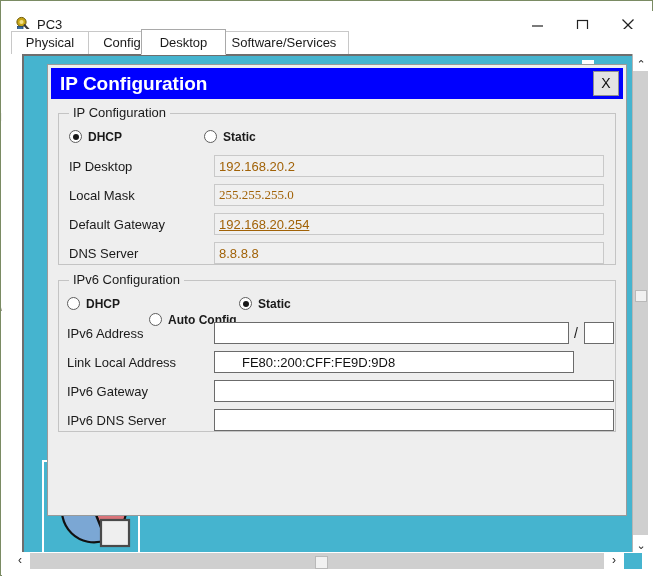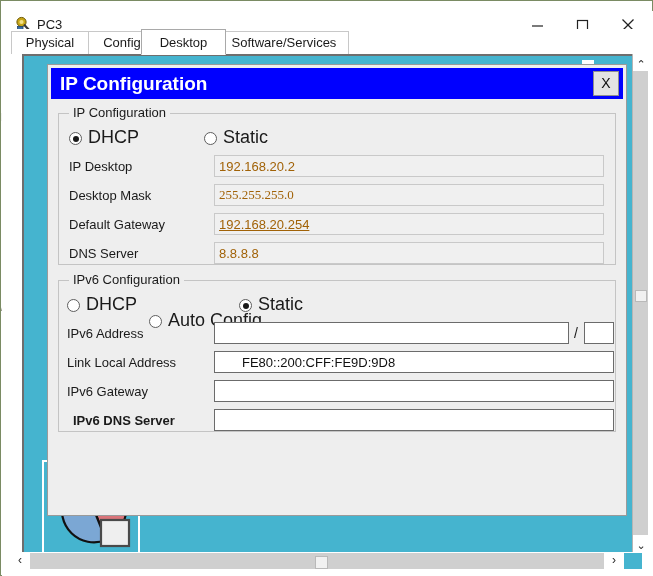--- a/index.html
+++ b/index.html
@@ -213,25 +213,26 @@
     padding: 0 4px;
     font-size: 13px;
     color: #1a1a1a;
     white-space: nowrap;
   }
 
   
   .radio-item {
     position: absolute;
     height: 18px;
-    font-size: 18px;
+    font-size: 12px;
     color: #1a1a1a;
     line-height: 18px;
     white-space: nowrap;
     cursor: default;
+    font-weight: bold;
   }
   .radio-dot {
     display: inline-block;
     width: 13px; height: 13px;
     border-radius: 50%;
     border: 1px solid #5e5e5e;
     background: #ffffff;
     vertical-align: -2px;
     margin-right: 6px;
     position: relative;
@@ -434,21 +435,21 @@
           <div class="radio-item" style="left:10px; top:14px;">
             <span class="radio-dot checked"></span><span>DHCP</span>
           </div>
           <div class="radio-item" style="left:145px; top:14px;">
             <span class="radio-dot"></span><span>Static</span>
           </div>
 
           <div class="field-label" style="left:10px; top:44px;">IP Desktop</div>
           <input class="field-input disabled" style="left: 155px; top: 41px; width: 390px;" readonly="" value="192.168.20.2">
 
-          <div class="field-label" style="left:10px; top:73px;">Desktop Mask</div>
+          <div class="field-label" style="left:10px; top:73px;">Local Mask</div>
           <input class="field-input disabled" style="left: 155px; top: 70px; width: 390px; font-family: Liberation Serif, serif;" readonly="" value="255.255.255.0">
 
           <div class="field-label" style="left:10px; top:102px;">Default Gateway</div>
           <input class="field-input disabled" style="left: 155px; top: 99px; width: 390px; text-decoration: underline;" readonly="" value="192.168.20.254">
 
           <div class="field-label" style="left:10px; top:131px;">DNS Server</div>
           <input class="field-input disabled" style="left: 155px; top: 128px; width: 390px;" readonly="" value="8.8.8.8">
         </div>
 
         <div class="group-box" style="left:10px; top:215px; width:558px; height:152px;">
@@ -463,26 +464,26 @@
           <div class="radio-item" style="left:180px; top:14px;">
             <span class="radio-dot checked"></span><span>Static</span>
           </div>
 
           <div class="field-label" style="left:8px; top:44px;">IPv6 Address</div>
           <input class="field-input enabled" style="left: 155px; top: 41px; width: 355px;" value="">
           <span class="slash-sep" style="left:515px; top:41px;">/</span>
           <input class="field-input enabled" style="left: 525px; top: 41px; width: 30px;" value="">
 
           <div class="field-label" style="left:8px; top:73px;">Link Local Address</div>
-          <input class="field-input enabled" style="left: 155px; top: 70px; width: 400px; padding-left: 27px;" value="FE80::200:CFF:FE9D:9D8">
+          <input class="field-input enabled" style="left: 155px; top: 70px; width: 360px; padding-left: 27px;" value="FE80::200:CFF:FE9D:9D8">
 
           <div class="field-label" style="left:8px; top:102px;">IPv6 Gateway</div>
           <input class="field-input enabled" style="left: 155px; top: 99px; width: 400px;" value="">
 
-          <div class="field-label" style="left:14px; top:131px;font-weight:bold;">IPv6 DNS Server</div>
+          <div class="field-label" style="left:8px; top:131px;">IPv6 DNS Server</div>
           <input class="field-input enabled" style="left: 155px; top: 128px; width: 400px;" value="">
         </div>
 
       </div>
     </div>
 
     <div id="vscroll">
       <div class="arrow up"><span class="sb-glyph">⌃</span></div>
       <div id="vscroll-thumb"></div>
       <div class="arrow down"><span class="sb-glyph">⌄</span></div>

